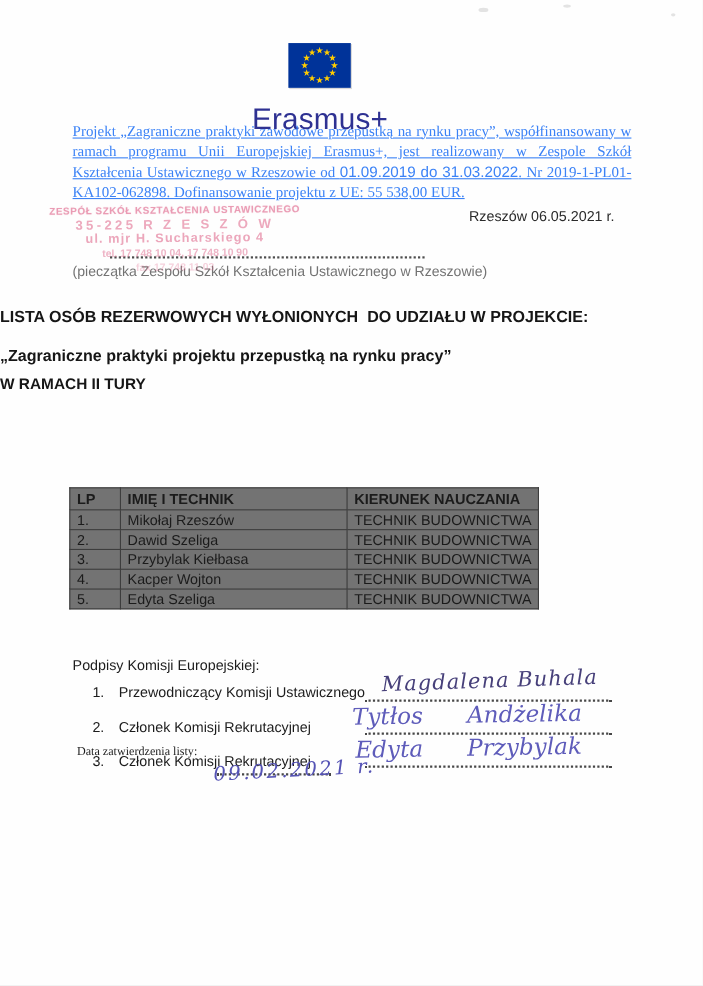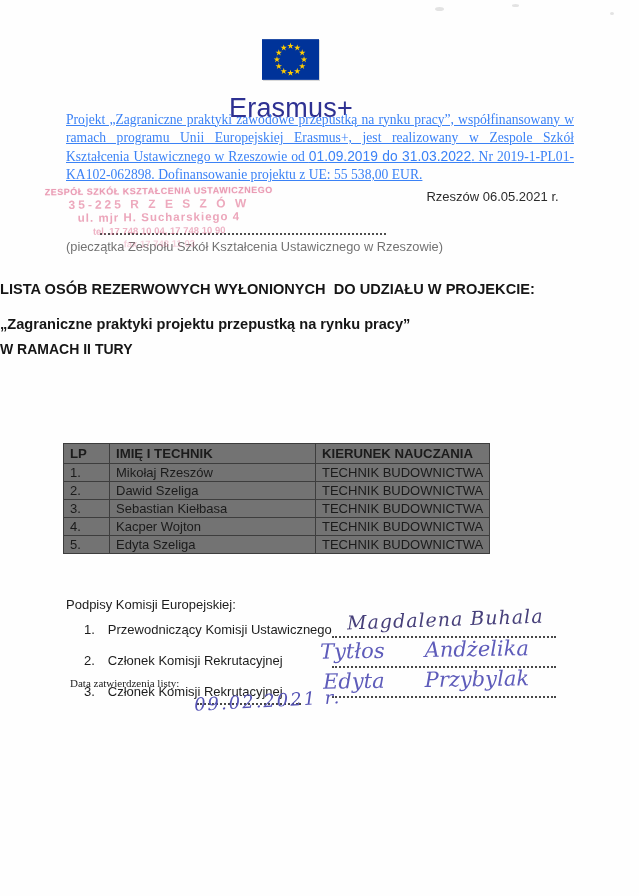--- a/index.html
+++ b/index.html
@@ -155,21 +155,21 @@
         <td>Mikołaj Rzeszów</td>
         <td>TECHNIK BUDOWNICTWA</td>
       </tr>
       <tr>
         <td class="lp">2.</td>
         <td>Dawid Szeliga</td>
         <td>TECHNIK BUDOWNICTWA</td>
       </tr>
       <tr>
         <td class="lp">3.</td>
-        <td>Sebastian Kiełbasa</td>
+        <td>Przybylak Kiełbasa</td>
         <td>TECHNIK BUDOWNICTWA</td>
       </tr>
       <tr>
         <td class="lp">4.</td>
         <td>Kacper Wojton</td>
         <td>TECHNIK BUDOWNICTWA</td>
       </tr>
       <tr>
         <td class="lp">5.</td>
         <td>Edyta Szeliga</td>

